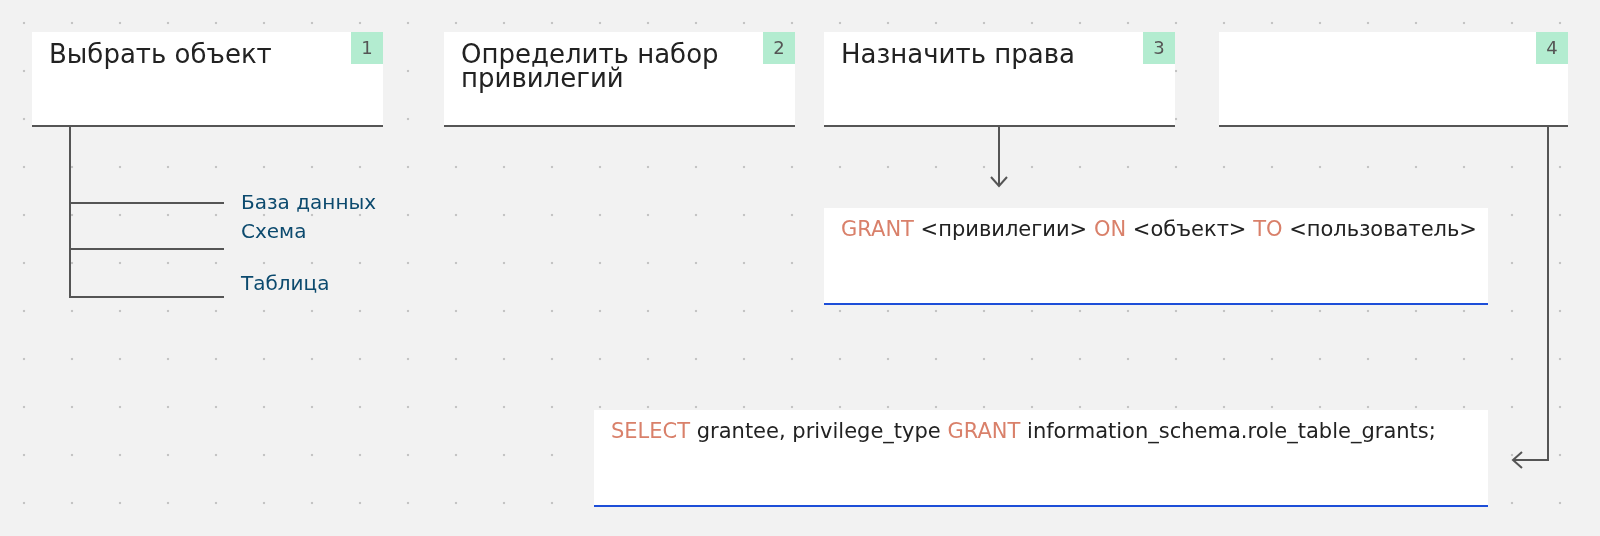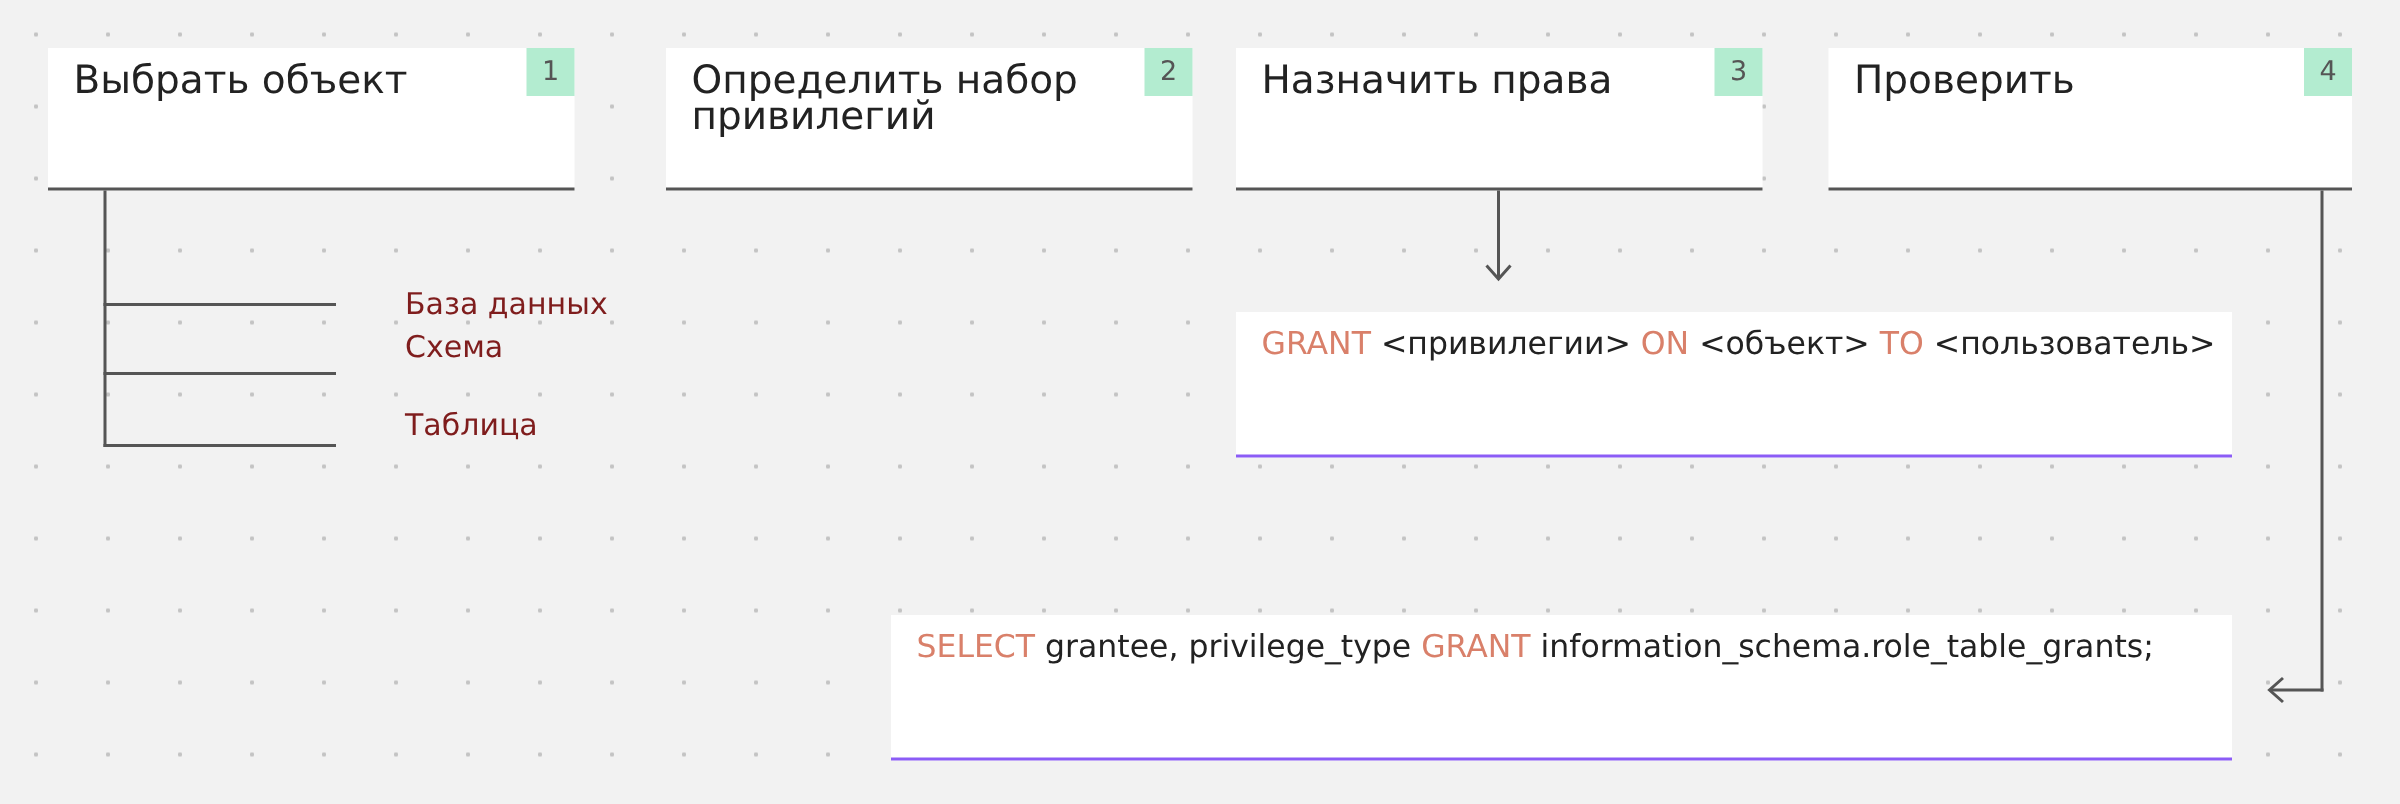--- a/index.html
+++ b/index.html
@@ -44,21 +44,21 @@
       height: 32px;
       background: #b3ecd0;
       color: #555555;
       font-size: 18px;
       line-height: 32px;
       text-align: center;
     }
     .code-card {
       position: absolute;
       background: #ffffff;
-      border-bottom: 2px solid #8b5cf6;
+      border-bottom: 2px solid #1d4ed8;
       box-sizing: border-box;
     }
     .code-line {
       position: absolute;
       left: 17px;
       top: 6px;
       font-size: 21px;
       line-height: 30px;
       white-space: nowrap;
       color: #222222;
@@ -68,22 +68,21 @@
     }
     .line {
       position: absolute;
       background: #555555;
     }
     .tree-label {
       position: absolute;
       left: 241px;
       font-size: 20px;
       line-height: 24px;
-      color: #7f1d1d;
-      margin-left: 29px;
+      color: #0c4a6e;
     }
     .arrow-head {
       position: absolute;
     }
   </style>
 </head>
 <body>
 
 <div class="step-card" style="left:32px;">
   <div class="step-title">Выбрать объект</div>
@@ -94,21 +93,20 @@
   <div class="step-title">Определить набор привилегий</div>
   <div class="step-badge">2</div>
 </div>
 
 <div class="step-card" style="left:824px;text-decoration:underline;">
   <div class="step-title">Назначить права</div>
   <div class="step-badge">3</div>
 </div>
 
 <div class="step-card" style="left:1219px; width:349px;">
-  <div class="step-title">Проверить</div>
   <div class="step-badge">4</div>
 </div>
 
 <div>
   <div class="line" style="left:69px; top:127px; width:2px; height:171px;"></div>
   <div class="line" style="left:69px; top:202px; width:155px; height:2px;"></div>
   <div class="line" style="left:69px; top:248px; width:155px; height:2px;"></div>
   <div class="line" style="left:69px; top:296px; width:155px; height:2px;"></div>
   <div class="tree-label" style="top:190px;">База данных</div>
   <div class="tree-label" style="top:219px;">Схема</div>

